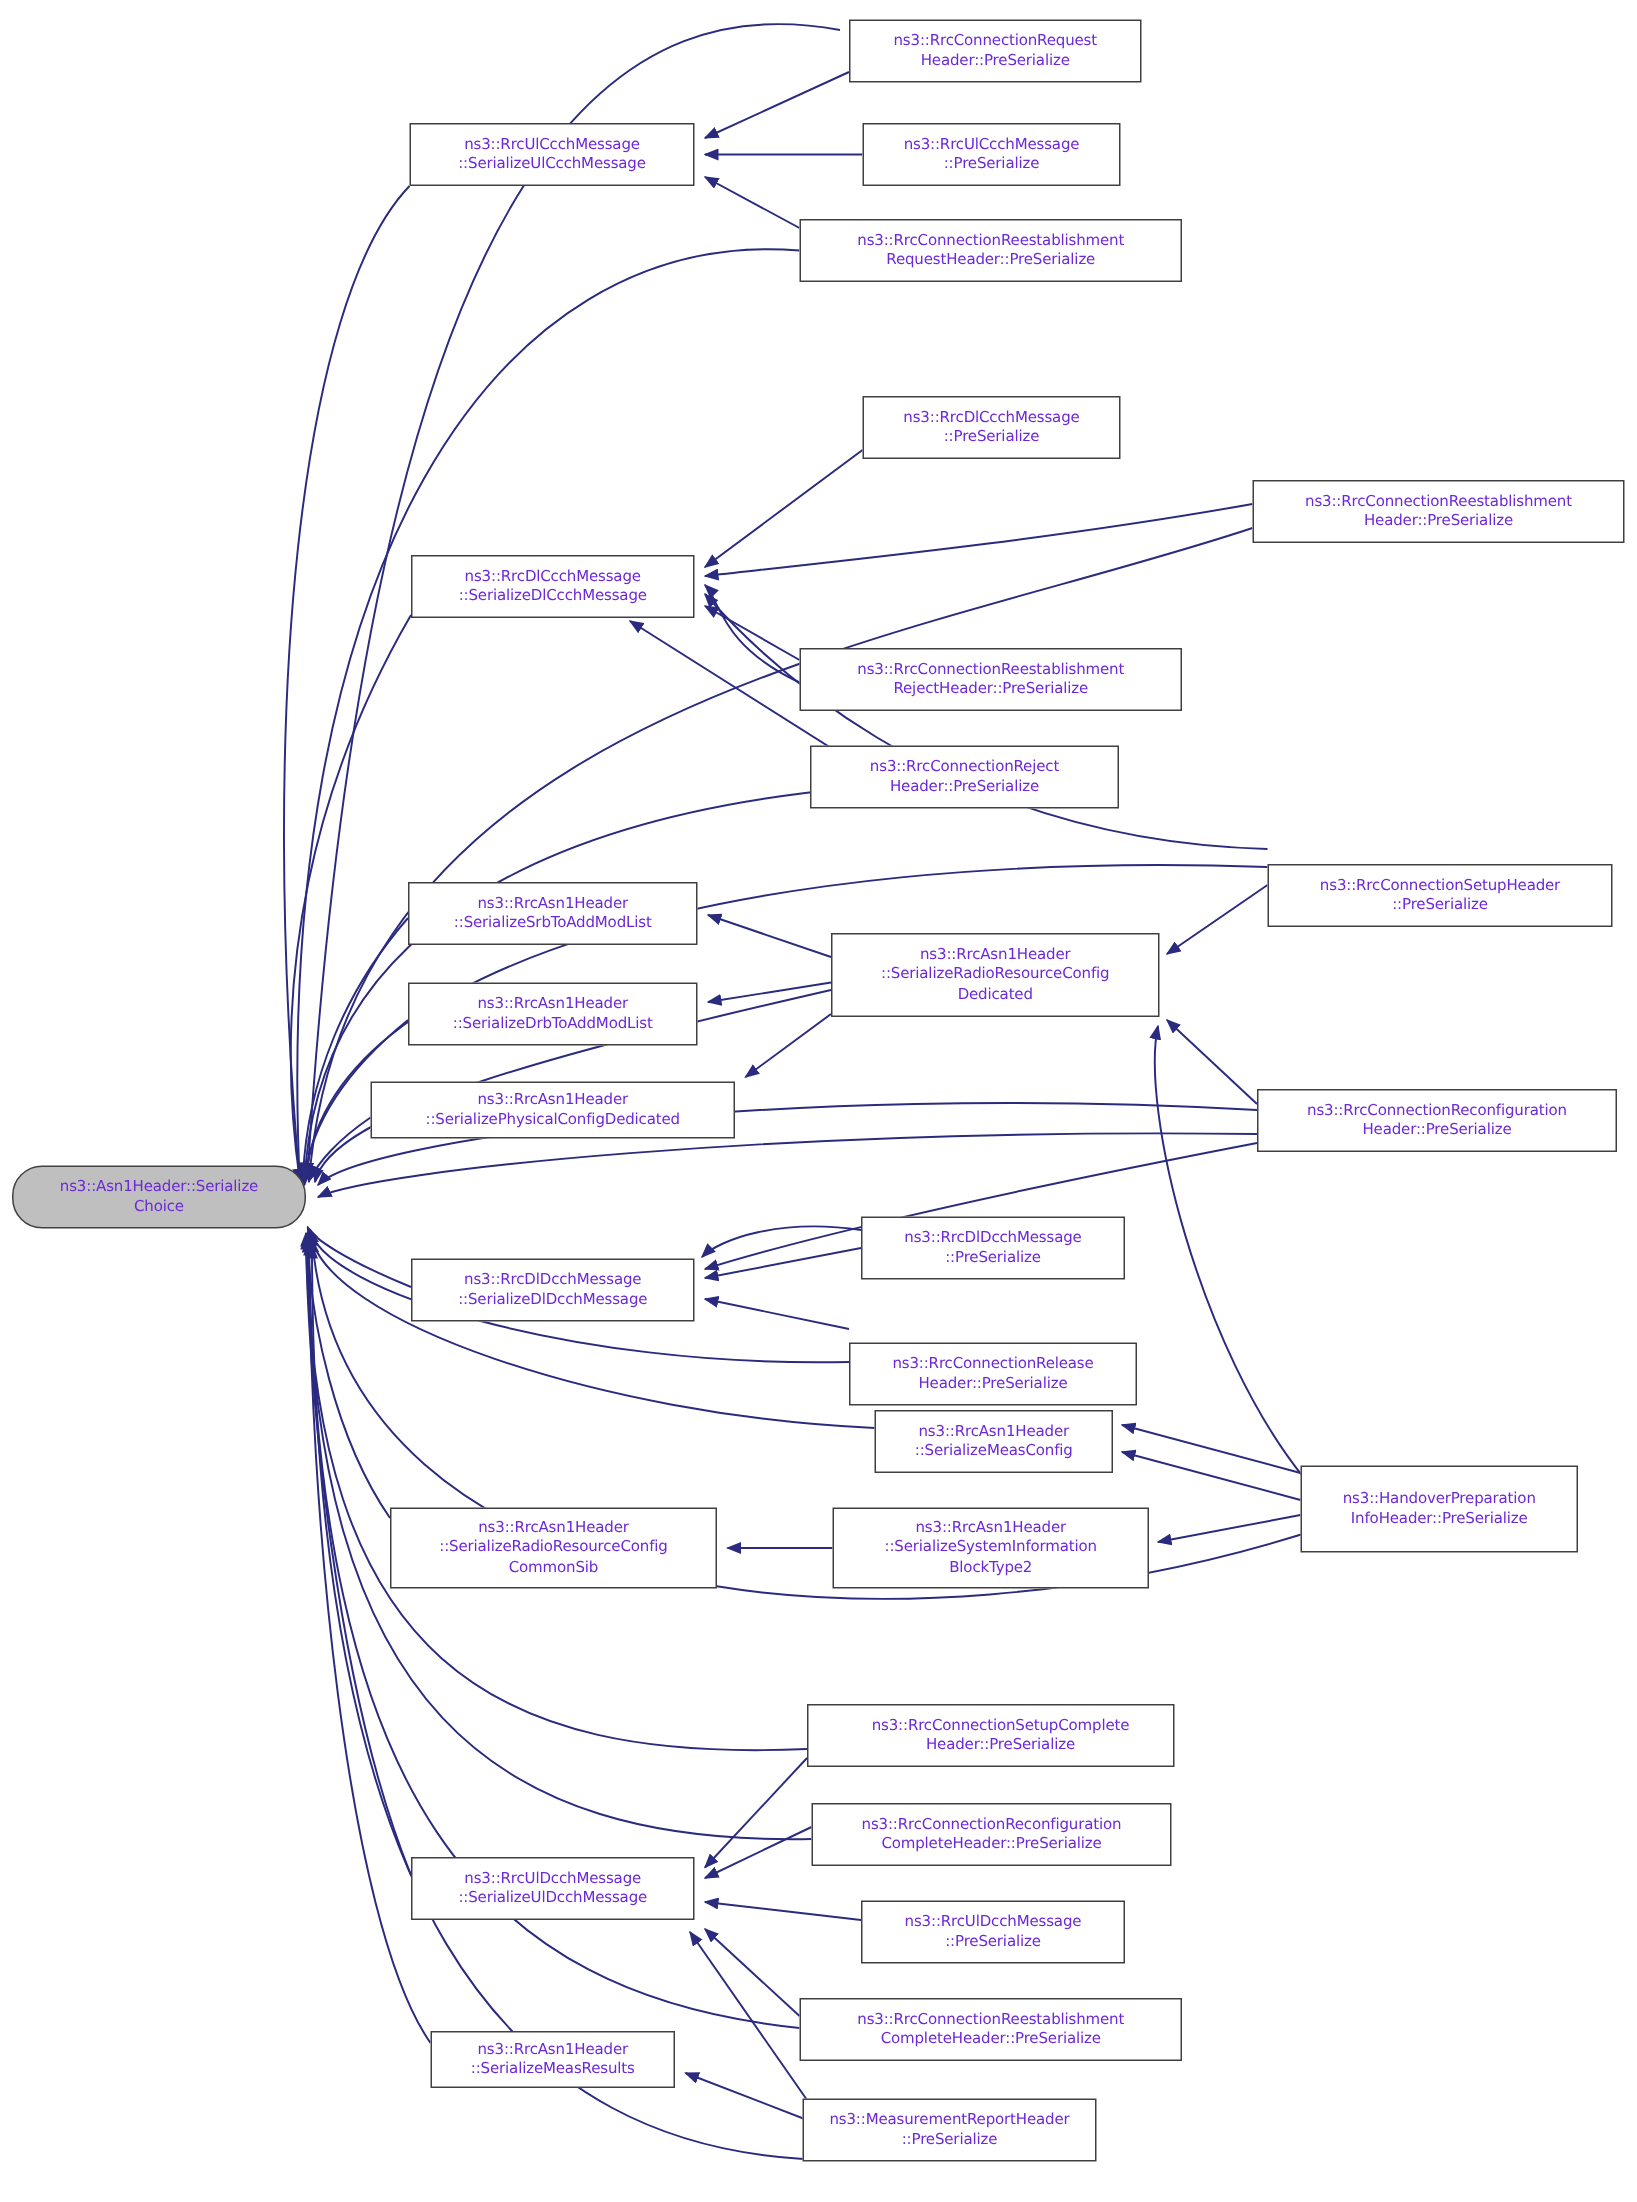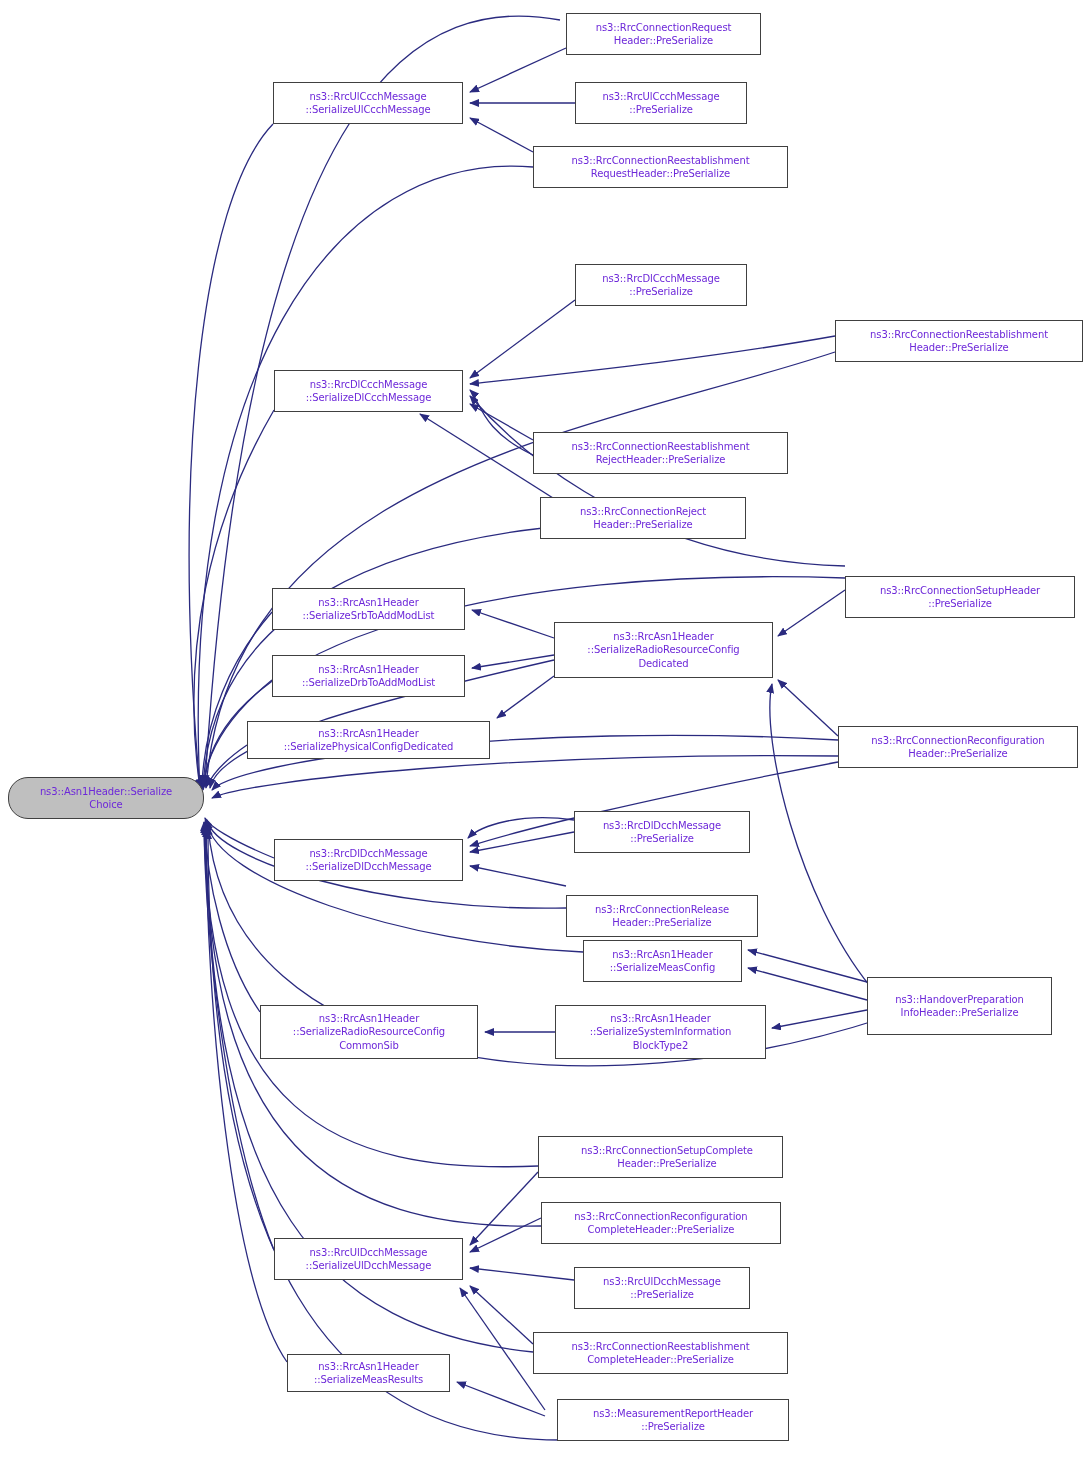--- a/index.html
+++ b/index.html
@@ -153,16 +153,16 @@
       <div class="node" style="left: 541px; top: 1202px; width: 240px; height: 42px;">ns3::RrcConnectionReconfiguration
 CompleteHeader::PreSerialize</div>
       <div class="node" style="left: 274px; top: 1238px; width: 189px; height: 42px;">ns3::RrcUlDcchMessage
 ::SerializeUlDcchMessage</div>
       <div class="node" style="left: 574px; top: 1267px; width: 176px; height: 42px;">ns3::RrcUlDcchMessage
 ::PreSerialize</div>
       <div class="node" style="left: 533px; top: 1332px; width: 255px; height: 42px;">ns3::RrcConnectionReestablishment
 CompleteHeader::PreSerialize</div>
       <div class="node" style="left: 287px; top: 1354px; width: 163px; height: 38px;">ns3::RrcAsn1Header
 ::SerializeMeasResults</div>
-      <div class="node" style="left: 557px; top: 1399px; width: 232px; height: 42px;">ns3::MeasurementReportHeader
+      <div class="node" style="left: 535px; top: 1399px; width: 196px; height: 42px;">ns3::MeasurementReportHeader
 ::PreSerialize</div>
     </div>
 </div>
 
 </body></html>

